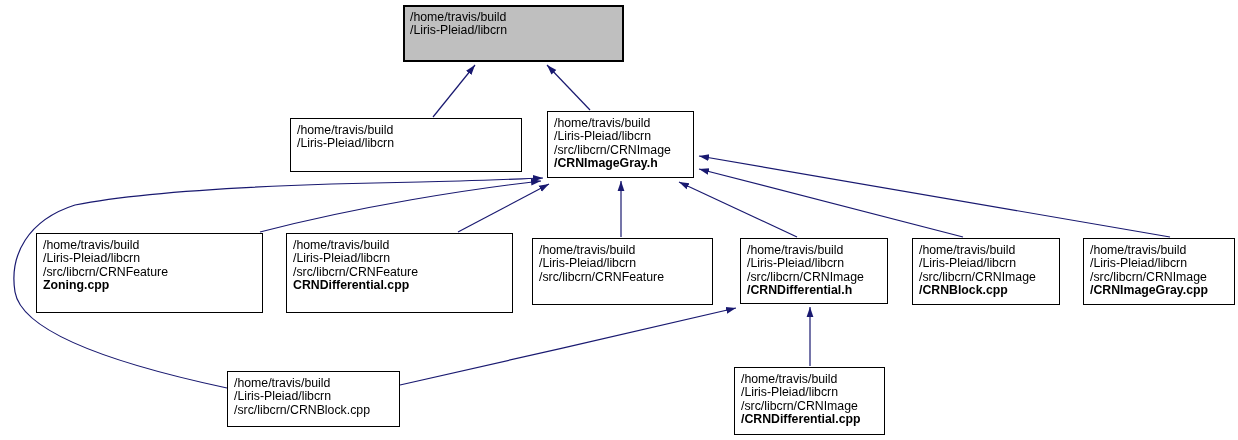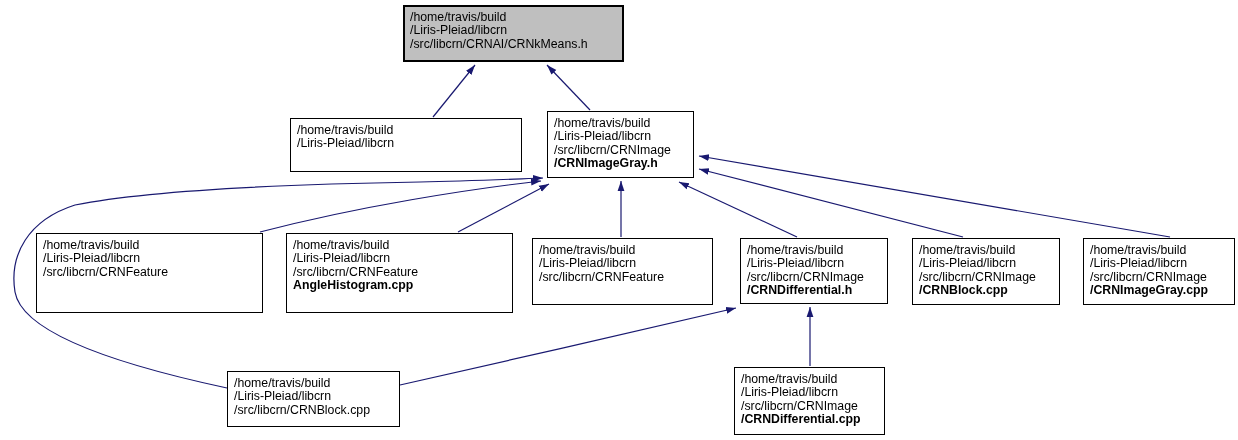--- a/index.html
+++ b/index.html
@@ -61,46 +61,46 @@
       <path d="M1170,237 L699,156" marker-end="url(#arrow)"></path>
       <path d="M227,388 C115,364 22,332 15,292 C9,255 28,220 75,205 C150,190 300,184 420,182 C470,181 515,179 543,178" marker-end="url(#arrow)"></path>
       <path d="M400,385 C500,362 640,331 736,308" marker-end="url(#arrow)"></path>
       <path d="M810,366 L810,307" marker-end="url(#arrow)"></path>
     </g>
   </svg>
 
   <div class="node root" id="n-kmeans-h">
     <div class="ln">/home/travis/build</div>
     <div class="ln">/Liris-Pleiad/libcrn</div>
-    <div class="ln">/src/libcrn/CRNAI/CRNkMeans.h</div>
   </div>
 
   <div class="node" id="n-kmeans-cpp">
     <div class="ln">/home/travis/build</div>
     <div class="ln">/Liris-Pleiad/libcrn</div>
   </div>
 
   <div class="node" id="n-imagegray-h">
     <div class="ln">/home/travis/build</div>
     <div class="ln">/Liris-Pleiad/libcrn</div>
     <div class="ln">/src/libcrn/CRNImage</div>
     <div class="ln center">/CRNImageGray.h</div>
   </div>
 
   <div class="node" id="n-angleradial">
     <div class="ln">/home/travis/build</div>
     <div class="ln">/Liris-Pleiad/libcrn</div>
     <div class="ln">/src/libcrn/CRNFeature</div>
+    <div class="ln center">Zoning.cpp</div>
   </div>
 
   <div class="node" id="n-overlapping">
     <div class="ln">/home/travis/build</div>
     <div class="ln">/Liris-Pleiad/libcrn</div>
     <div class="ln">/src/libcrn/CRNFeature</div>
-    <div class="ln center">AngleHistogram.cpp</div>
+    <div class="ln center">CRNDifferential.cpp</div>
   </div>
 
   <div class="node" id="n-gradient">
     <div class="ln">/home/travis/build</div>
     <div class="ln">/Liris-Pleiad/libcrn</div>
     <div class="ln">/src/libcrn/CRNFeature</div>
   </div>
 
   <div class="node" id="n-differential-h">
     <div class="ln">/home/travis/build</div>

